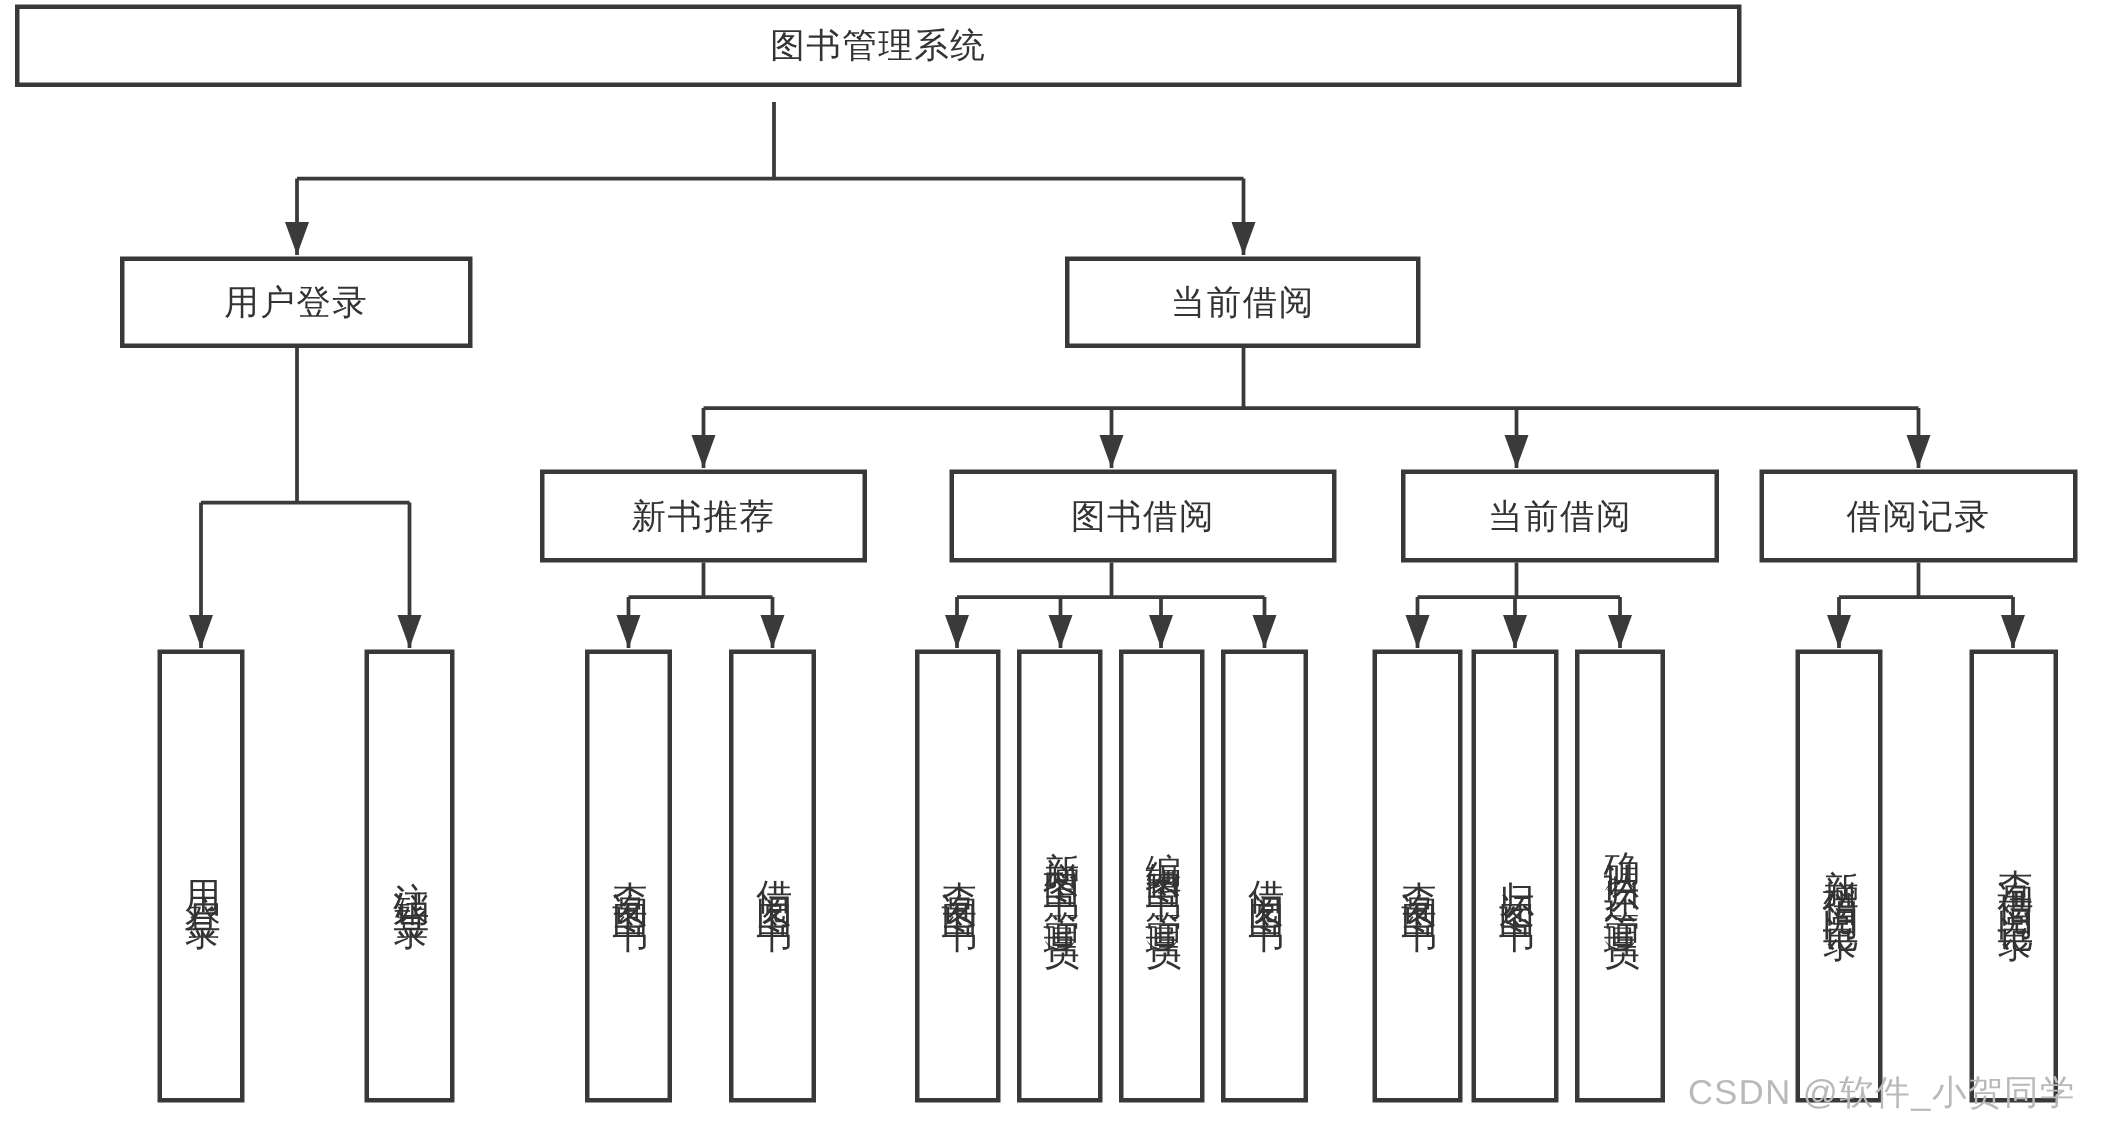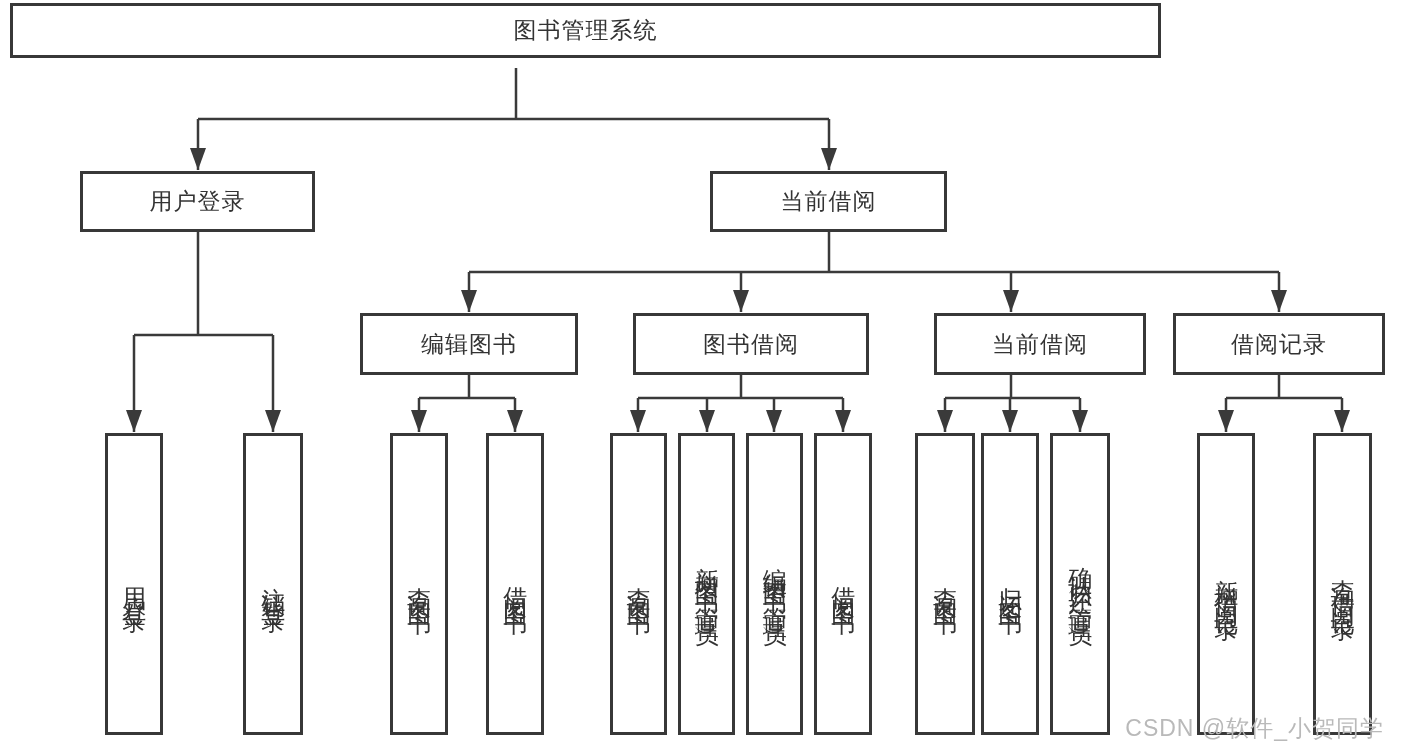--- a/index.html
+++ b/index.html
@@ -99,22 +99,22 @@
       <line x1="1226" y1="398" x2="1226" y2="432" marker-end="url(#arrow)"></line>
       <line x1="1342" y1="398" x2="1342" y2="432" marker-end="url(#arrow)"></line>
     </g>
   </svg>
 
   <div class="box hbox" style="left:10px; top:3px; width:1151px; height:55px;text-align:right;">图书管理系统</div>
 
   <div class="box hbox" style="left:80px; top:171px; width:235px; height:61px;">用户登录</div>
   <div class="box hbox" style="left:710px; top:171px; width:237px; height:61px;">当前借阅</div>
 
-  <div class="box hbox" style="left:360px; top:313px; width:218px; height:62px;">编辑图书</div>
-  <div class="box hbox" style="left:633px; top:313px; width:236px; height:62px;">图书借阅</div>
+  <div class="box hbox" style="left:360px; top:313px; width:218px; height:62px;">新书推荐</div>
+  <div class="box hbox" style="left:633px; top:313px; width:258px; height:62px;">图书借阅</div>
   <div class="box hbox" style="left:905px; top:313px; width:212px; height:62px;margin-left:29px;">当前借阅</div>
   <div class="box hbox" style="left:1173px; top:313px; width:212px; height:62px;">借阅记录</div>
 
   <div class="box vbox" style="left:105px; width:58px;">
     <span class="vtext">用户登录</span>
   </div>
   <div class="box vbox" style="left:243px; width:60px;">
     <span class="vtext">注销登录</span>
   </div>
 

